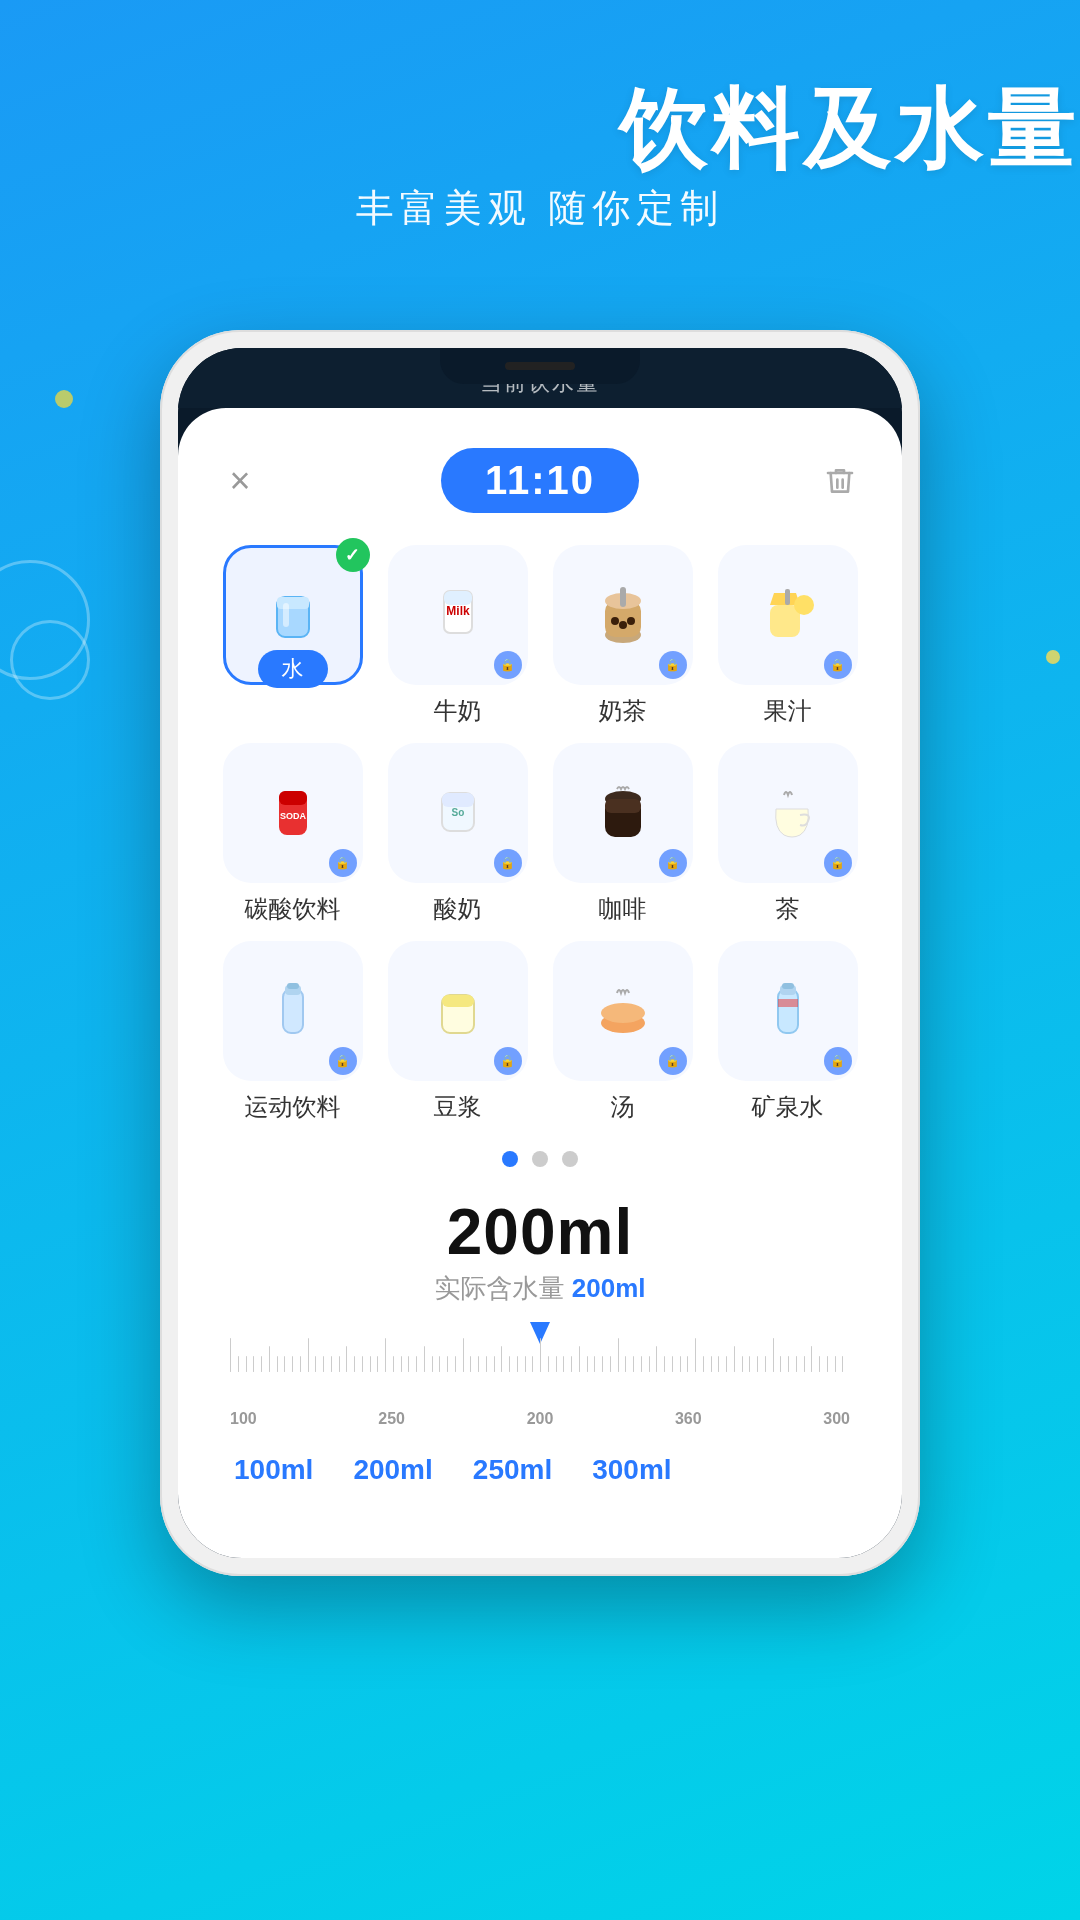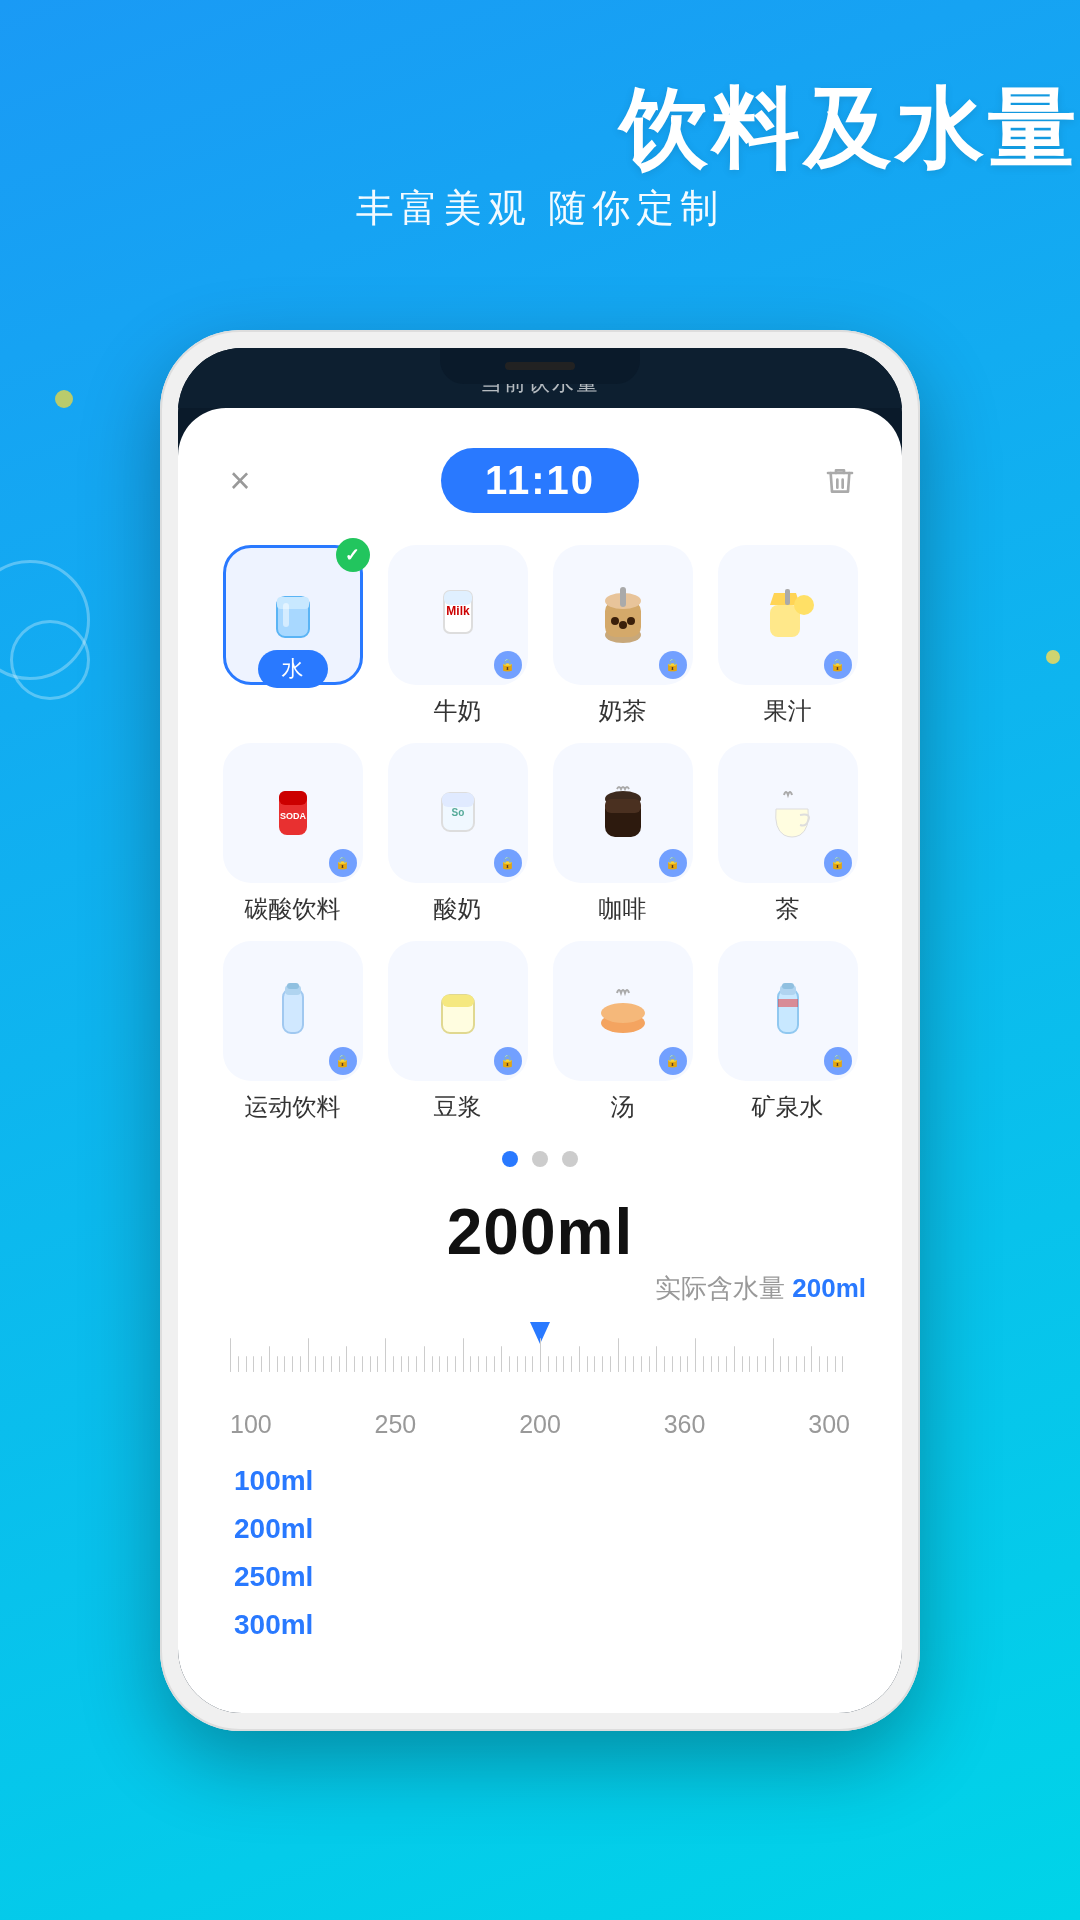--- a/index.html
+++ b/index.html
@@ -244,21 +244,20 @@
     .volume-main {
       font-size: 64px;
       font-weight: 800;
       color: #111;
       letter-spacing: 1px;
     }
     .volume-sub {
       font-size: 26px;
       color: #999;
       margin-top: 2px;
-      text-align: right;
     }
     .volume-sub-value {
       color: #2979ff;
       font-weight: 600;
     }
 
     
     .ruler-wrap {
       position: relative;
       height: 80px;
@@ -291,30 +290,30 @@
       border-right: 10px solid transparent;
       border-top: 22px solid #2979ff;
     }
     .ruler-labels {
       display: flex;
       justify-content: space-between;
       padding: 0 16px;
       margin-top: 4px;
     }
     .ruler-label {
-      font-size: 25px;
+      font-size: 16px;
       color: #999;
+      font-weight: bold;
     }
 
     
     .quick-select {
       display: flex;
-      justify-content: flex-end;
+      justify-content: flex-start;
       margin: 18px 0 28px;
-      flex-direction: column;
     }
     .quick-btn {
       font-size: 28px;
       color: #2979ff;
       font-weight: 600;
       padding: 8px 20px;
       cursor: pointer;
     }
     .quick-btn.active {
       color: #2979ff;

